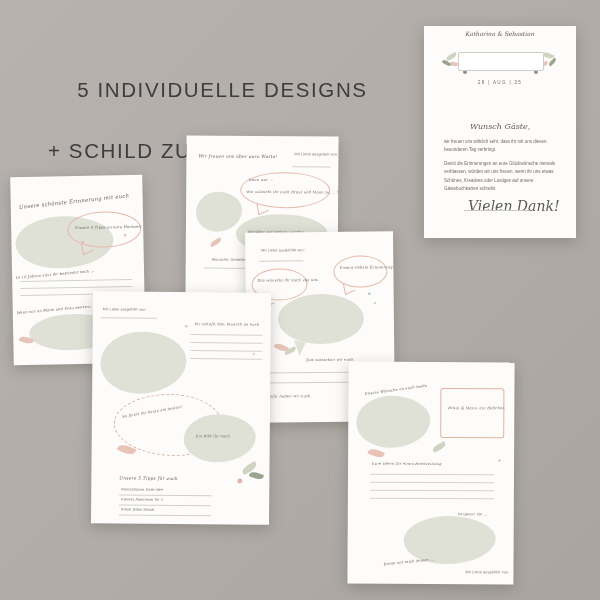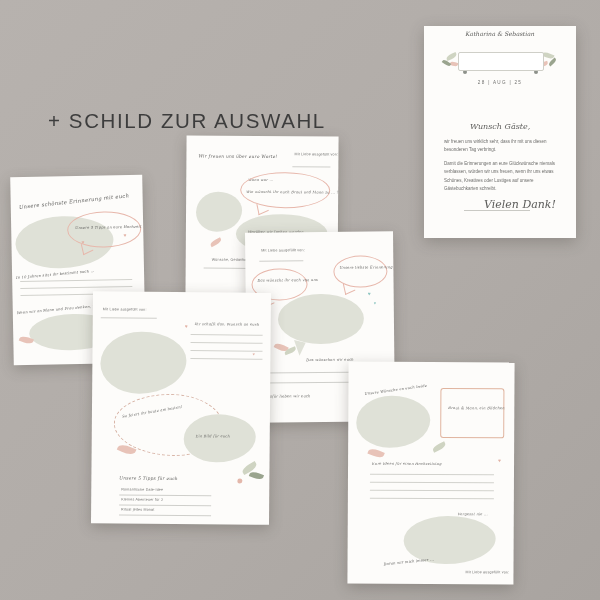--- a/index.html
+++ b/index.html
@@ -178,24 +178,24 @@
   #cardA .greet {
     position: absolute;
     left: 46px; top: 96px;
     font-family: "DejaVu Serif", serif;
     font-style: italic;
     font-size: 8px;
     color: #5d5d5b;
   }
   #cardA .sign {
     position: absolute;
-    left: 60px; top: 172px;
+    left: 44px; top: 172px;
     font-family: "DejaVu Serif", serif;
     font-style: italic;
-    font-size: 11px;
+    font-size: 14px;
     color: #5a5a58;
   }
   #cardA .underline {
     position: absolute;
     left: 40px; top: 184px; width: 66px; height: 1px;
     background: #c9c9c4;
   }
 
   
   #cardB { left: 12px; top: 176px; width: 132px; height: 188px; transform: rotate(-1.1deg); }
@@ -219,20 +219,21 @@
     background: #d2d2cd;
     left: 0; right: 0;
   }
 </style>
 </head>
 <body>
 
 <div id="stage">
 
   <div class="headline">
+    <span>5 individuelle Designs</span>
     <span class="l2">+ Schild zur Auswahl</span>
   </div>
 
   <div class="card" id="cardA">
     <div class="inner">
 
       <div class="leaf" style="left:22px;top:28px;width:11px;height:5px;transform:rotate(-24deg);"></div>
       <div class="leaf pink" style="left:26px;top:36px;width:8px;height:4px;transform:rotate(16deg);"></div>
       <div class="leaf dark" style="left:18px;top:35px;width:9px;height:4px;transform:rotate(36deg);"></div>
       <div class="leaf" style="left:118px;top:27px;width:12px;height:5px;transform:rotate(22deg);"></div>

